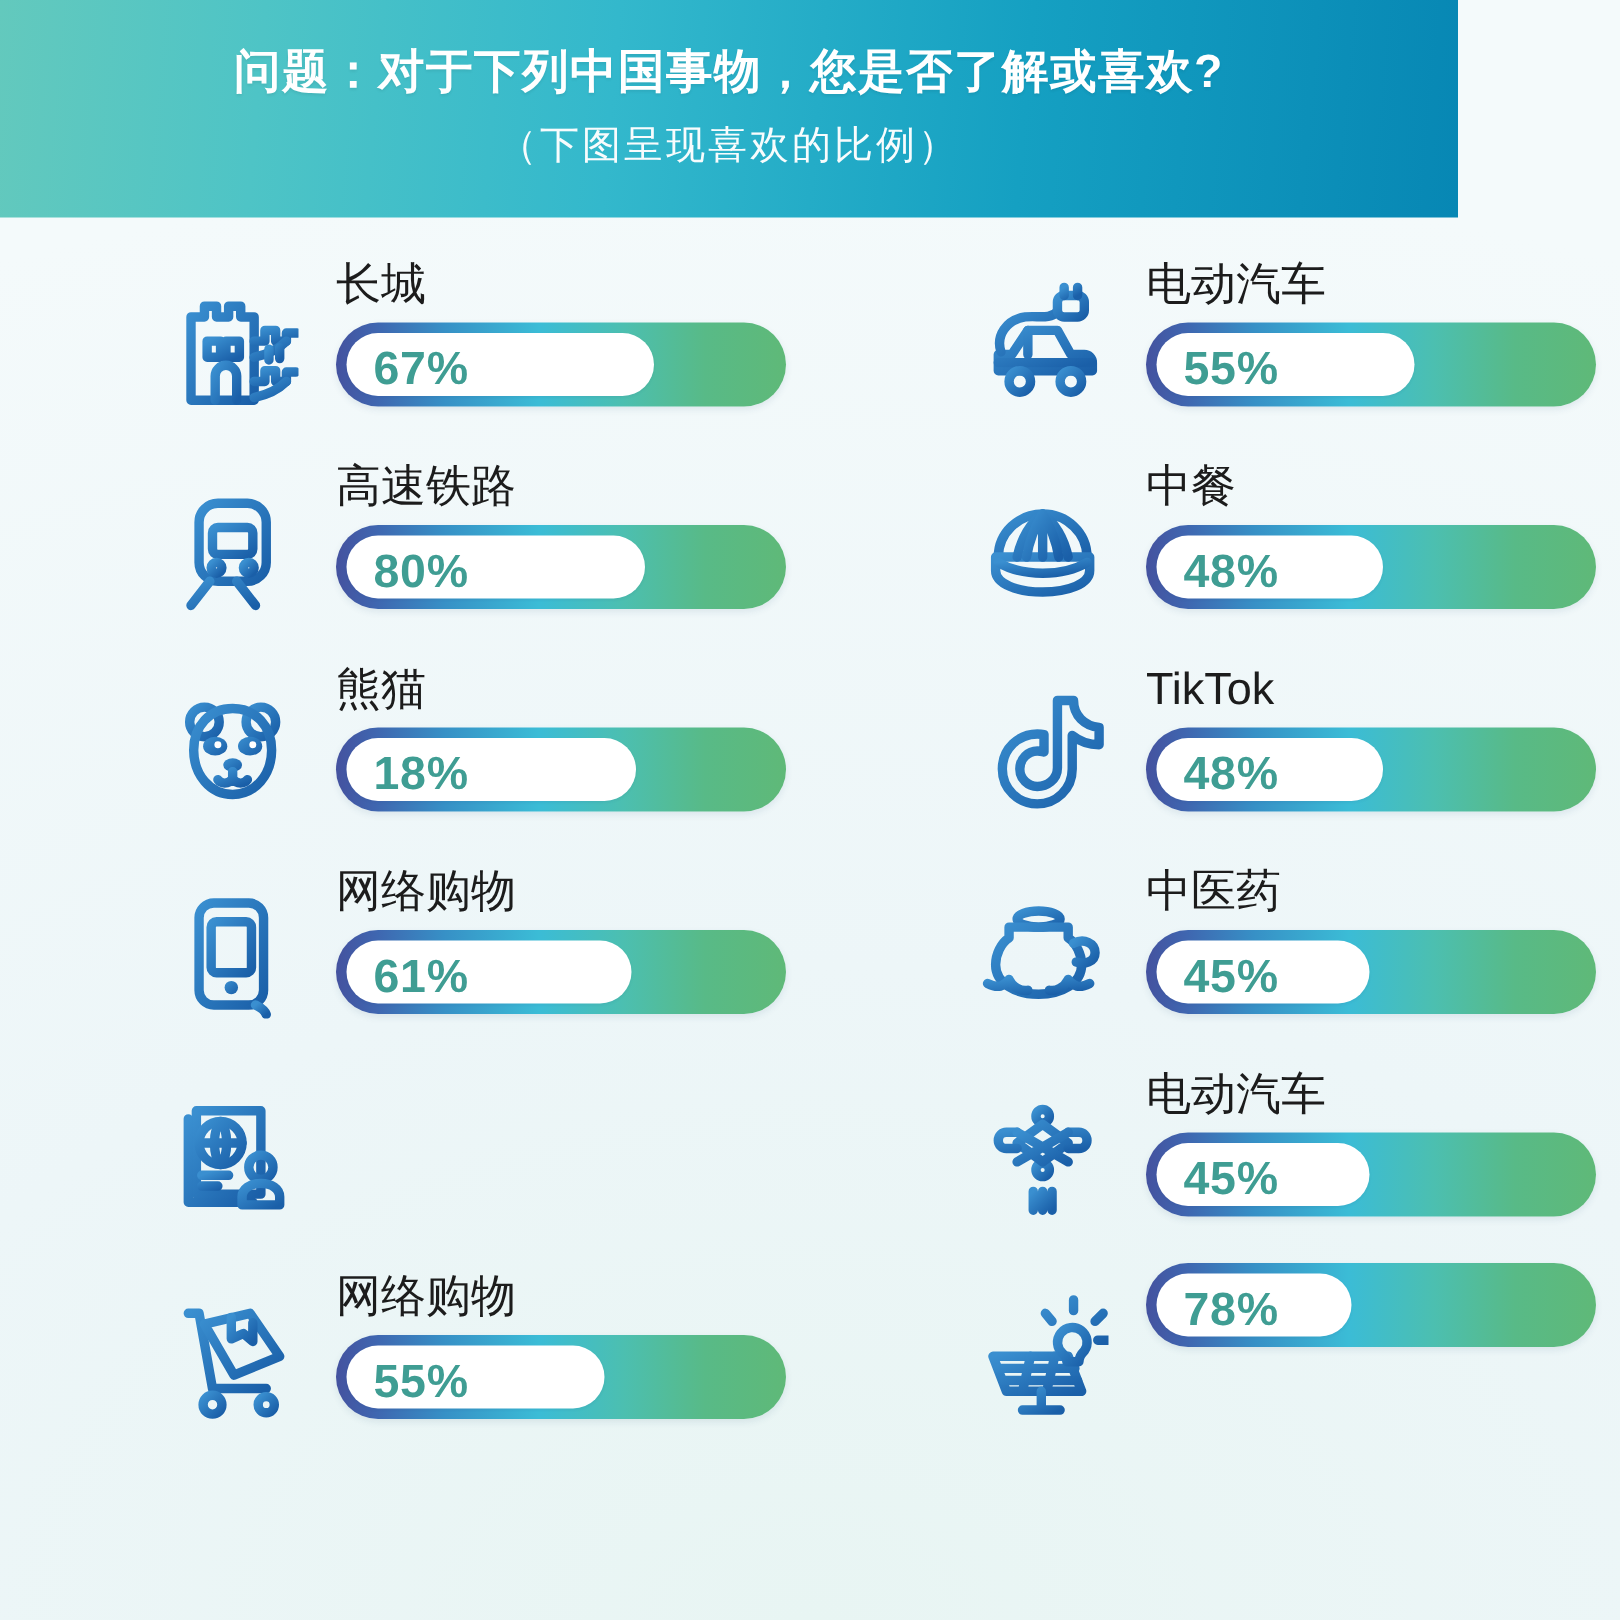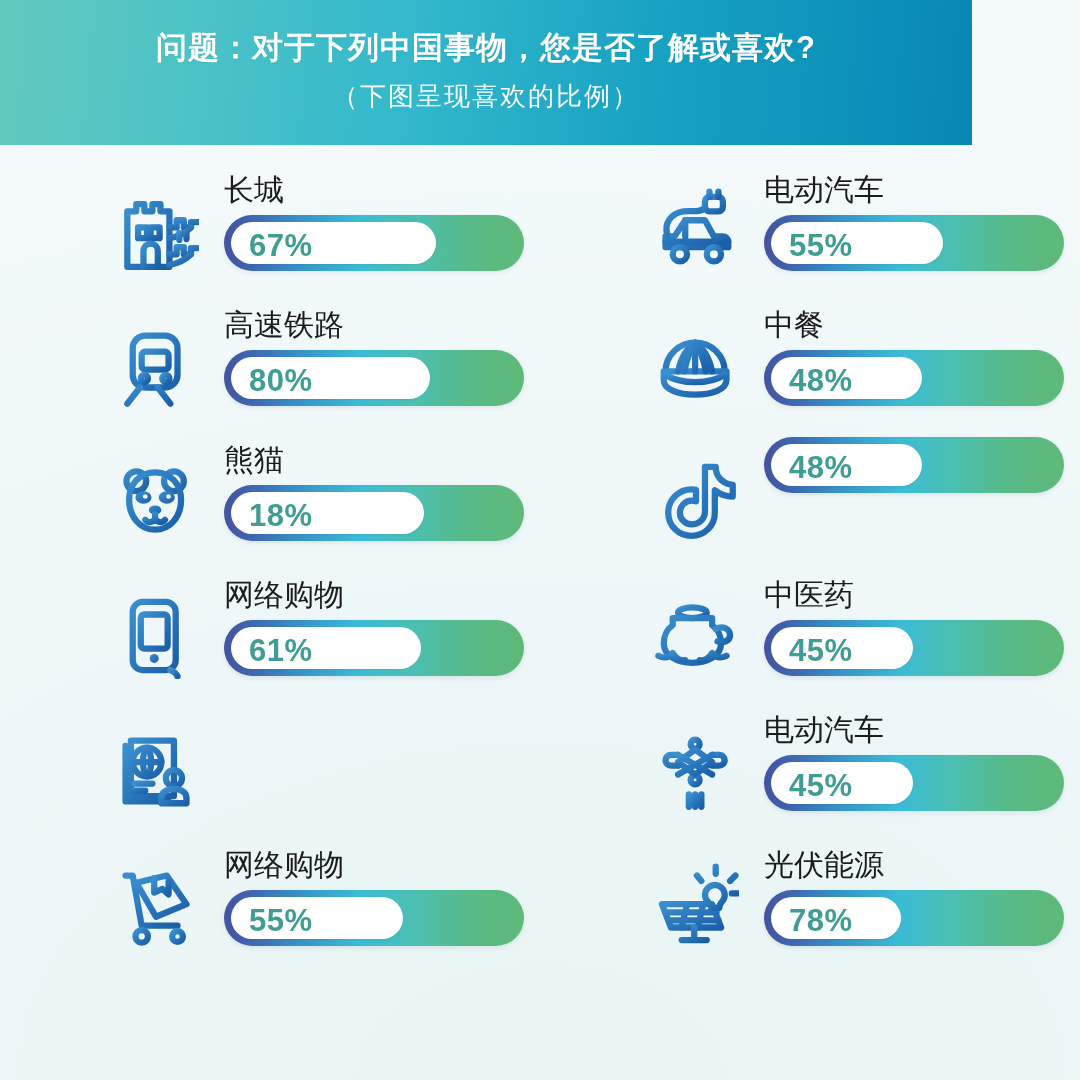--- a/index.html
+++ b/index.html
@@ -257,20 +257,21 @@
           </div>
         </div>
       </div>
       <div class="cell">
         <div class="icon-box">
           <svg viewBox="0 0 96 96">
     <path class="ic" stroke="url(#icg)" d="M58 10h12c0 11 8 19 19 20v13c-8 0-15-3-20-7v25c0 15-12 26-26 26S17 76 17 61s12-26 26-26c2 0 3 0 5 .4v13c-2-.6-3-.8-5-.8-7 0-13 6-13 13.4S36 74 43 74s15-5 15-14z"></path>
           </svg>
         </div>
         <div class="content">
+          <div class="item-label">TikTok</div>
           <div class="bar">
             <div class="bar-fill" style="width: calc(55% - 14px);">
               <span class="bar-value">48%</span>
             </div>
           </div>
         </div>
       </div>
       <div class="cell">
         <div class="icon-box">
           <svg viewBox="0 0 96 96">
@@ -368,21 +369,20 @@
           <svg viewBox="0 0 96 96">
     <path class="ic" stroke="url(#icg)" d="M10 46h56l10 26H20z"></path>
     <path class="ic" stroke="url(#icg)" d="M14 55h57M18 64h55M38 46l-6 26M56 46l-6 26"></path>
     <path class="ic" stroke="url(#icg)" d="M46 72v14M32 86h28"></path>
     <path class="ic" stroke="url(#icg)" d="M62 44a11 11 0 1 1 16-2c-3 3-4 5-4 8h-9c0-3-1-4-3-6z"></path>
     <path class="ic" stroke="url(#icg)" stroke-width="5" d="M65 54h9"></path>
     <path class="ic" stroke="url(#icg)" stroke-width="5" d="M70 12V4M86 20l6-6M88 34h8M54 20l-5-6"></path>
           </svg>
         </div>
         <div class="content">
-          <div class="item-label">光伏能源</div>
           <div class="bar">
             <div class="bar-fill" style="width: calc(48% - 14px);">
               <span class="bar-value">78%</span>
             </div>
           </div>
         </div>
       </div>
     </div>
 
 </div>

